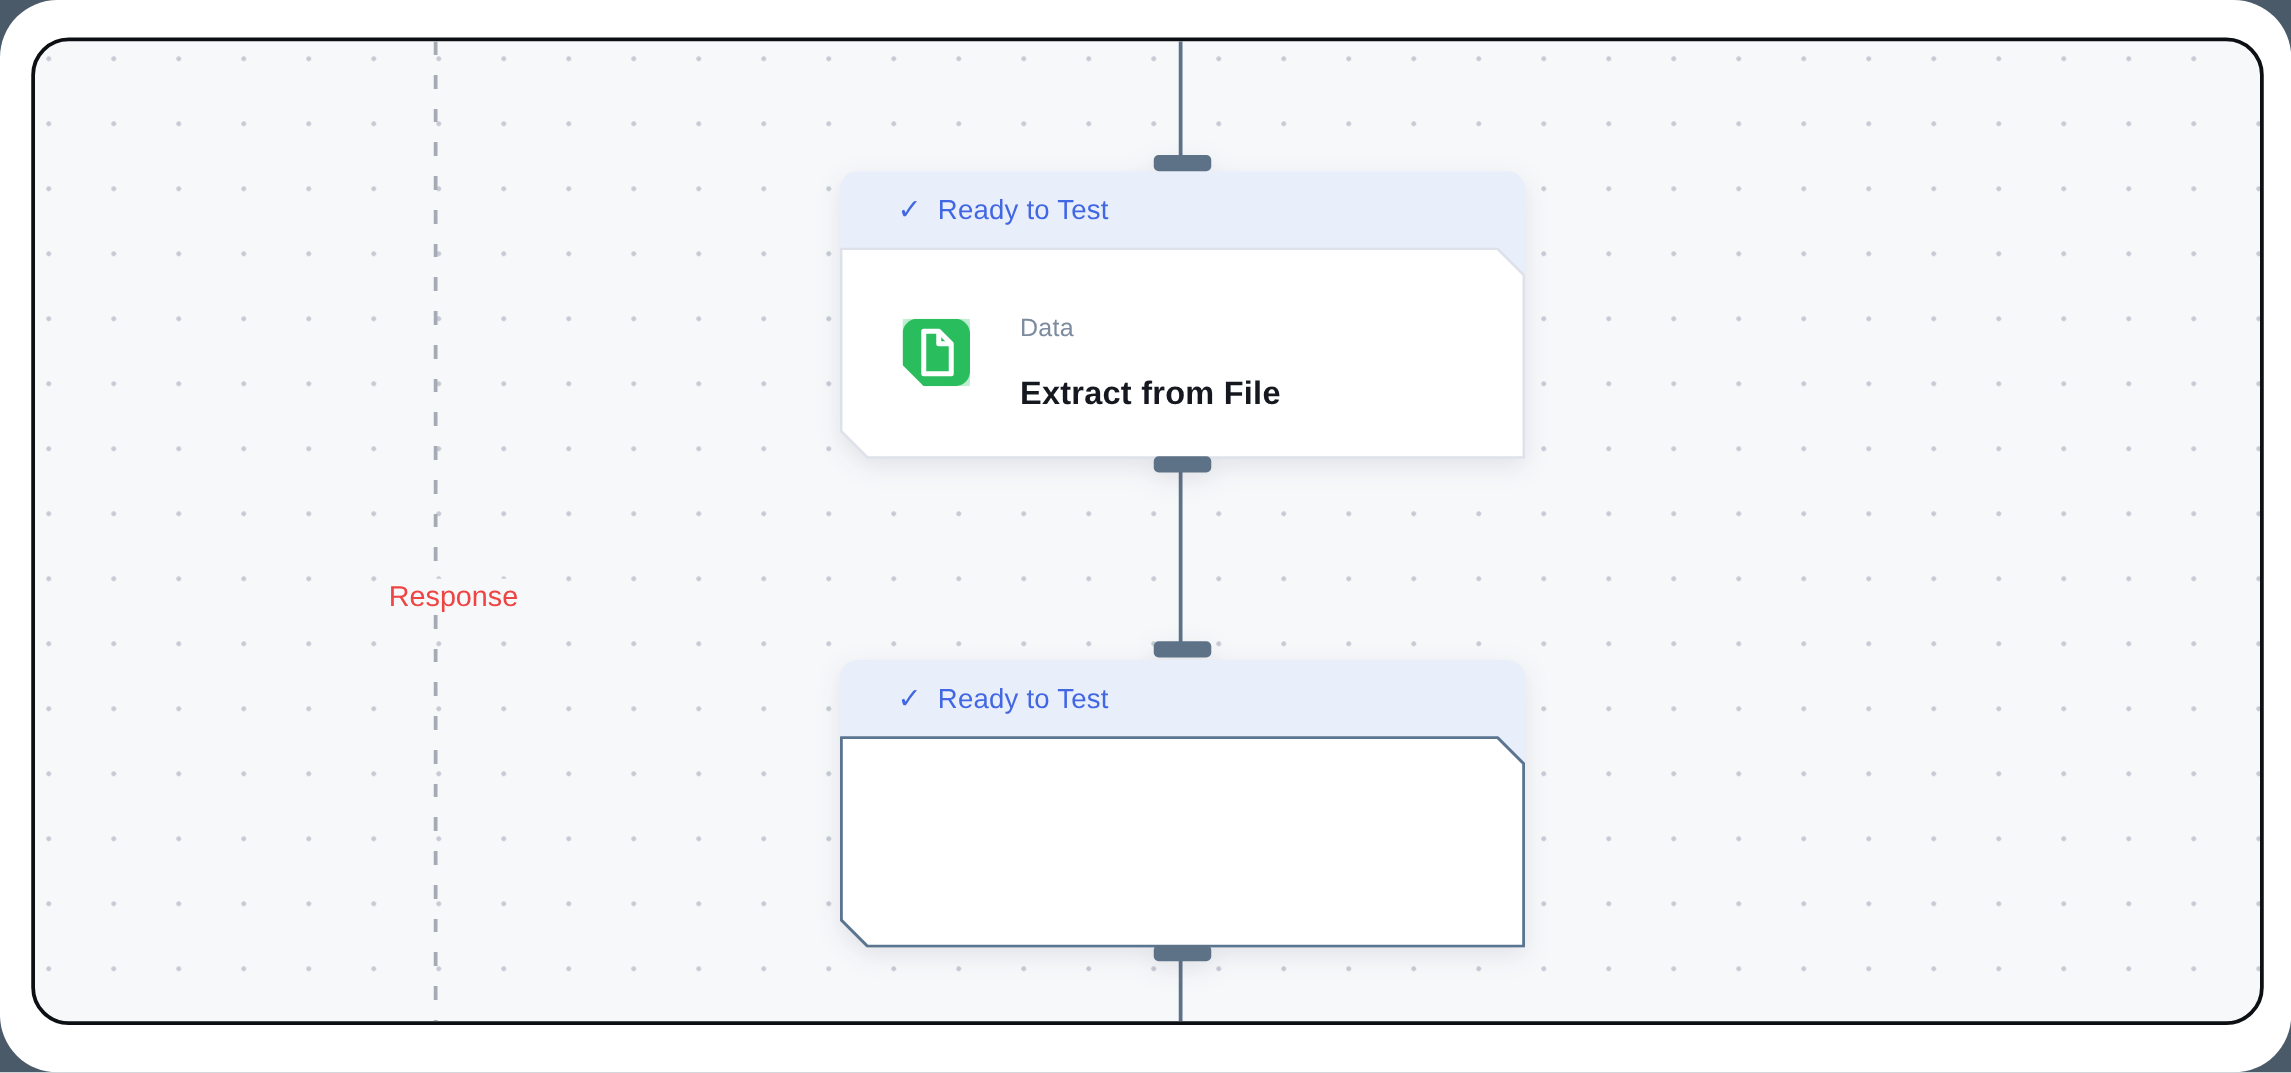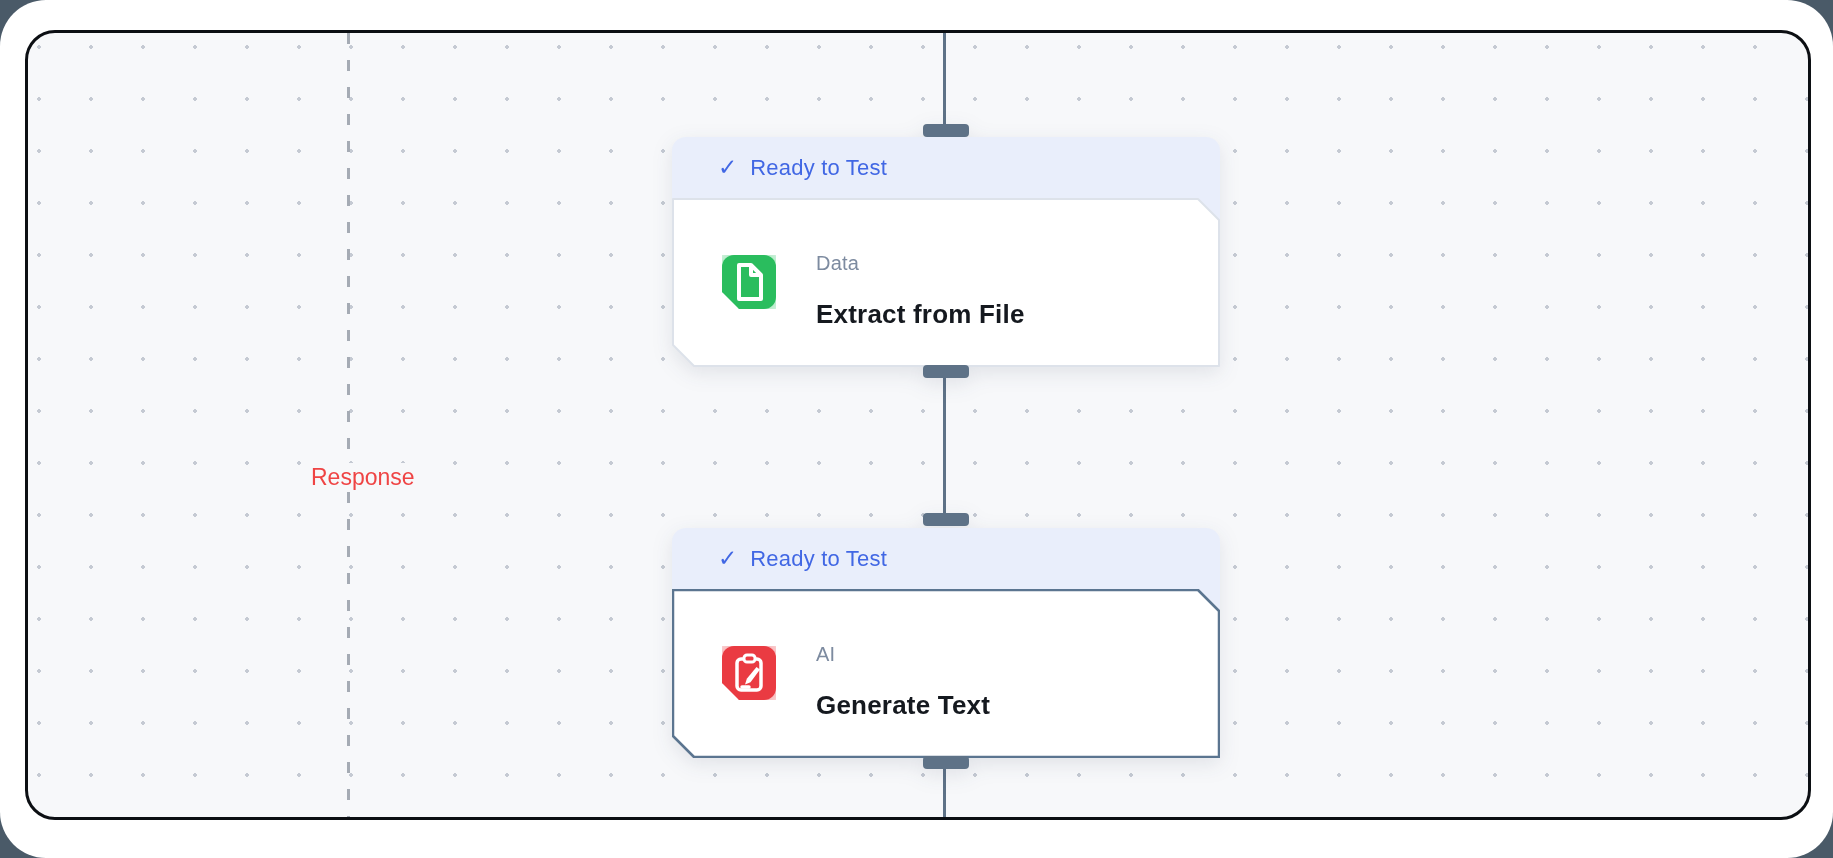--- a/index.html
+++ b/index.html
@@ -87,33 +87,19 @@
 
       <div class="node node-2">
         <div class="badge-bg"></div>
         <div class="badge-row">
           <span class="badge-check">✓</span>
           <span class="badge-text">Ready to Test</span>
         </div>
         <svg class="body-svg" viewBox="0 0 548 169">
           <polygon points="1,1 526,1 547,22 547,168 22,168 1,147" fill="#ffffff" stroke="#5b7590" stroke-width="2.5" stroke-linejoin="round"></polygon>
         </svg>
-        <div class="body-content">
-          <div class="icon-tile glow-red" style="background: rgb(234, 59, 66);">
-            <svg width="54" height="54" viewBox="0 0 54 54">
-              <rect x="15" y="13" width="24" height="31" rx="4" fill="none" stroke="#ffffff" stroke-width="3.5"></rect>
-              <rect x="22" y="9" width="11" height="7" rx="3" fill="#ea3b42" stroke="#ffffff" stroke-width="3"></rect>
-              <path d="M34.5 21 l3.5 2.6 -9.5 12.6 -5.5 2.2 1.8-5.6 z" fill="#ffffff"></path>
-              <path d="M20 41 h7" stroke="#ffffff" stroke-width="3.5" stroke-linecap="round"></path>
-            </svg>
-          </div>
-          <div class="text-col">
-            <span class="cat-label">AI</span>
-            <span class="node-title">Generate Text</span>
-          </div>
-        </div>
         <div class="handle handle-top-2"></div>
         <div class="handle handle-bottom"></div>
       </div>
 
     </div>
   </div>
 </div>
 
 </body></html>

